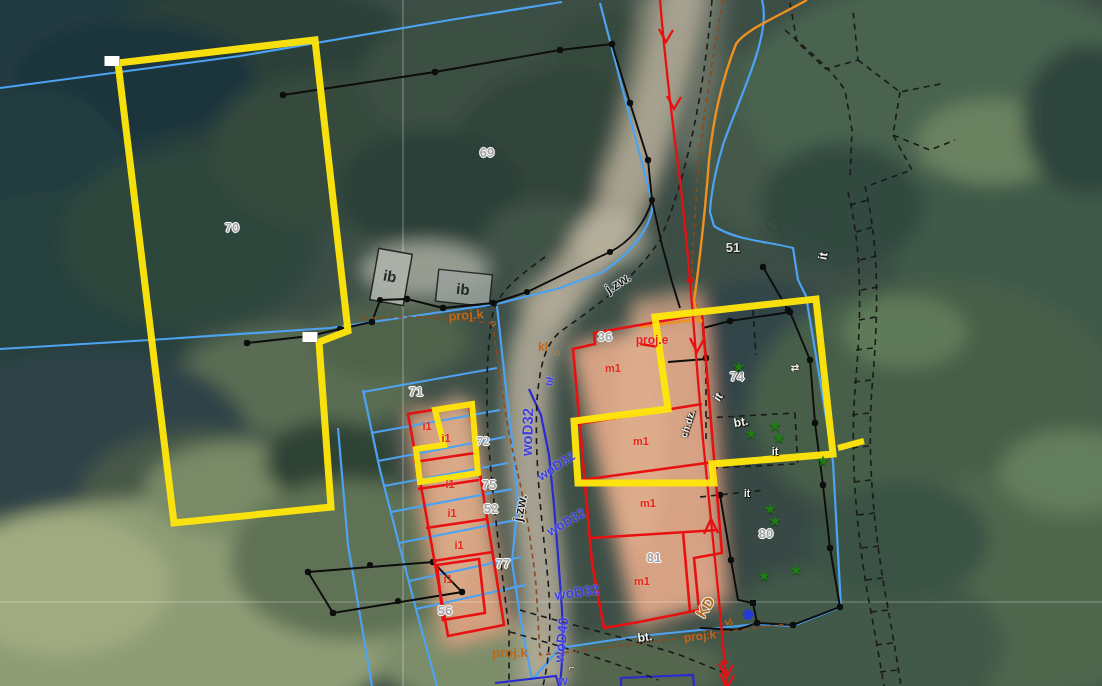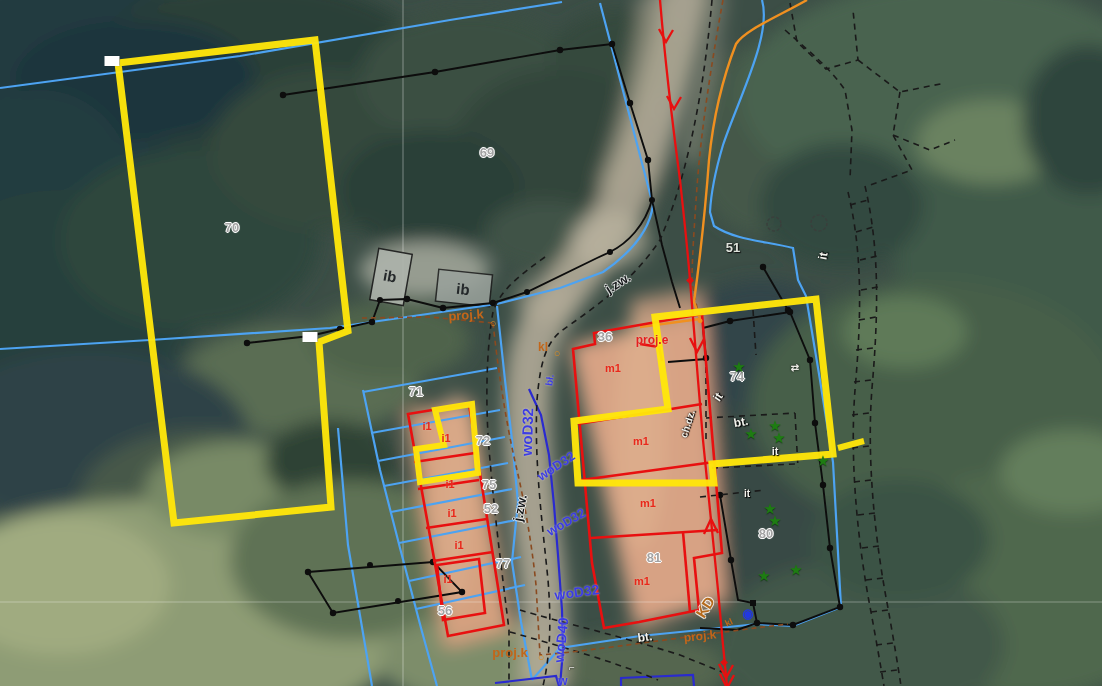--- a/index.html
+++ b/index.html
@@ -257,21 +257,21 @@
       <path d="M435,410 L472,404 L478,473 L420,482 L416,449 L444,445 Z" stroke-width="6"></path>
       <path d="M655,317 L816,299 L833,454 L712,464 L714,483 L578,483 L574,421 L668,409 Z"></path>
       <path d="M838,448 L864,441" stroke-width="6"></path>
     </g>
   </svg>
 
   <div id="anno">
       <div class="lbl parcel" style="left: 487px; top: 152px; transform: translate(-50%, -50%) rotate(0deg);">69</div>
       <div class="lbl parcel" style="left: 232px; top: 227px; transform: translate(-50%, -50%) rotate(0deg);">70</div>
       <div class="lbl parcel" style="left: 416px; top: 391px; transform: translate(-50%, -50%) rotate(0deg);">71</div>
-      <div class="lbl parcel" style="left: 483px; top: 440px; transform: translate(-50%, -50%) rotate(0deg);">72</div>
+      <div class="lbl parcel" style="left: 483px; top: 440px; transform: translate(-50%, -50%) rotate(0deg); font-family: Liberation Serif, serif;">72</div>
       <div class="lbl parcel" style="left: 605px; top: 336px; transform: translate(-50%, -50%) rotate(0deg);">36</div>
       <div class="lbl parcel" style="left: 737px; top: 376px; transform: translate(-50%, -50%) rotate(0deg);">74</div>
       <div class="lbl parcel" style="left: 489px; top: 484px; transform: translate(-50%, -50%) rotate(0deg);">75</div>
       <div class="lbl parcel" style="left: 491px; top: 508px; transform: translate(-50%, -50%) rotate(0deg);">52</div>
       <div class="lbl parcel" style="left: 503px; top: 563px; transform: translate(-50%, -50%) rotate(0deg);">77</div>
       <div class="lbl parcel" style="left: 445px; top: 610px; transform: translate(-50%, -50%) rotate(0deg);">56</div>
       <div class="lbl parcel" style="left: 766px; top: 533px; transform: translate(-50%, -50%) rotate(0deg);">80</div>
       <div class="lbl parcel" style="left: 654px; top: 557px; transform: translate(-50%, -50%) rotate(0deg);">81</div>
       <div class="lbl parcel-gray" style="left: 733px; top: 247px; transform: translate(-50%, -50%) rotate(0deg);">51</div>
       <div class="lbl bldg" style="left: 613px; top: 368px; transform: translate(-50%, -50%) rotate(0deg);">m1</div>

